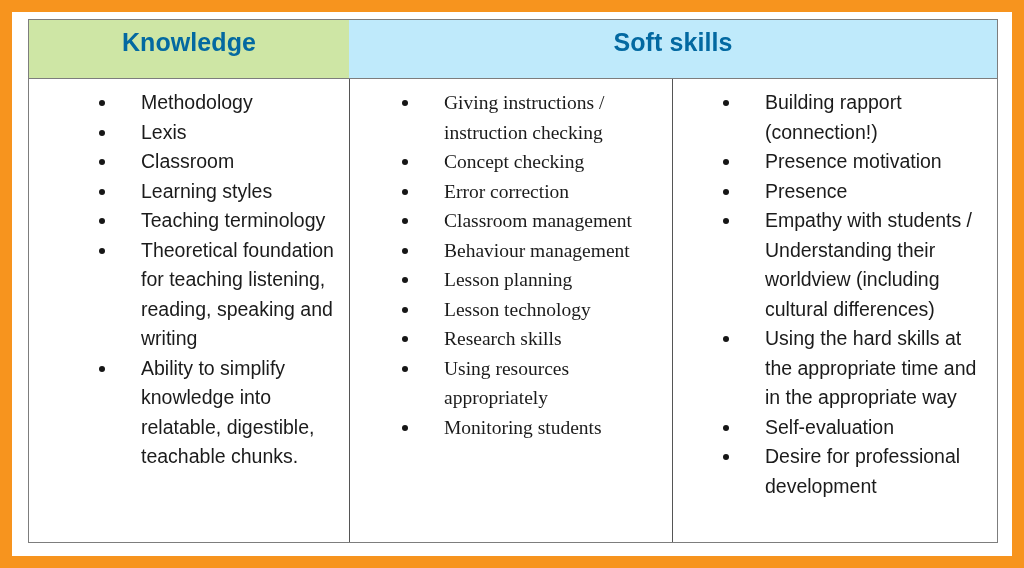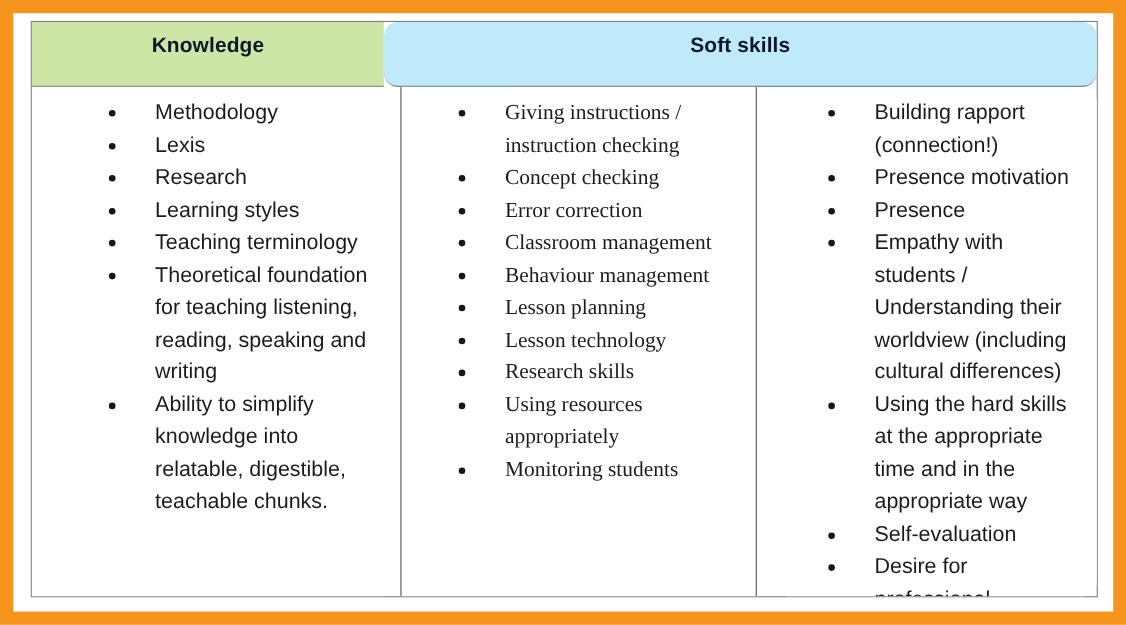--- a/index.html
+++ b/index.html
@@ -43,43 +43,42 @@
   }
 
   .table-head-row {
     display: flex;
     flex: 0 0 59px;
   }
   .table-body-row {
     display: flex;
     flex: 1 1 auto;
     min-height: 0;
-    gap: 15px;
   }
 
   .col {
     box-sizing: border-box;
     position: relative;
   }
   
   .col-1 { flex: 0 0 320px; }
   .col-2 { flex: 0 0 324px; border-left: 1px solid #555; border-right: 1px solid #555; }
-  .col-3 { flex: 1 1 auto; border-radius: 13px; }
+  .col-3 { flex: 1 1 auto; }
 
   .head-cell {
     border-bottom: 1px solid #7d7d7d;
     display: flex;
     align-items: center;
     justify-content: center;
     padding-bottom: 14px;
   }
   .head-cell .head-label {
-    font-size: 19px;
+    font-size: 25px;
     font-weight: bold;
-    color: #0f172a;
+    color: #0369a1;
     letter-spacing: 0.1px;
   }
   .head-knowledge { background: #cee6a5; }
   .head-hard      { background: #dcd3ec; }
   .head-soft      { background: #bfeafb; }
 
   .body-cell {
     background: #ffffff;
     padding: 9px 8px 0 0;
     overflow: hidden;
@@ -135,21 +134,21 @@
         <span class="head-label">Soft skills</span>
       </div>
     </div>
 
     <div class="table-body-row">
 
       <div class="col col-1 body-cell">
         <ul class="bullets">
             <li>Methodology</li>
             <li>Lexis</li>
-            <li>Research</li>
+            <li>Classroom</li>
             <li>Learning styles</li>
             <li>Teaching terminology</li>
             <li>Theoretical foundation for teaching listening, reading, speaking and writing</li>
             <li>Ability to simplify knowledge into relatable, digestible, teachable chunks.</li>
           </ul>
       </div>
 
       <div class="col col-2 body-cell">
         <ul class="bullets">
             <li>Giving instructions / instruction checking</li>

